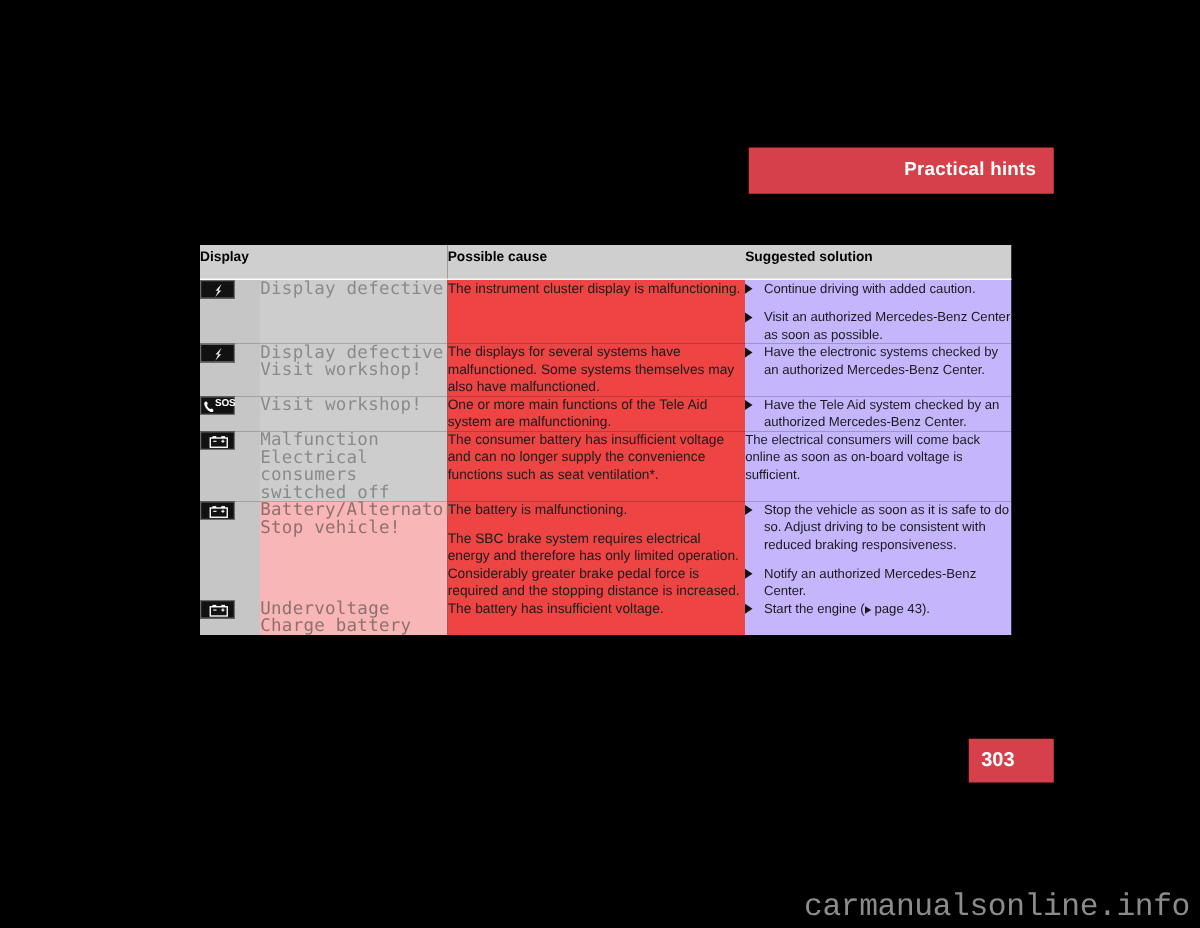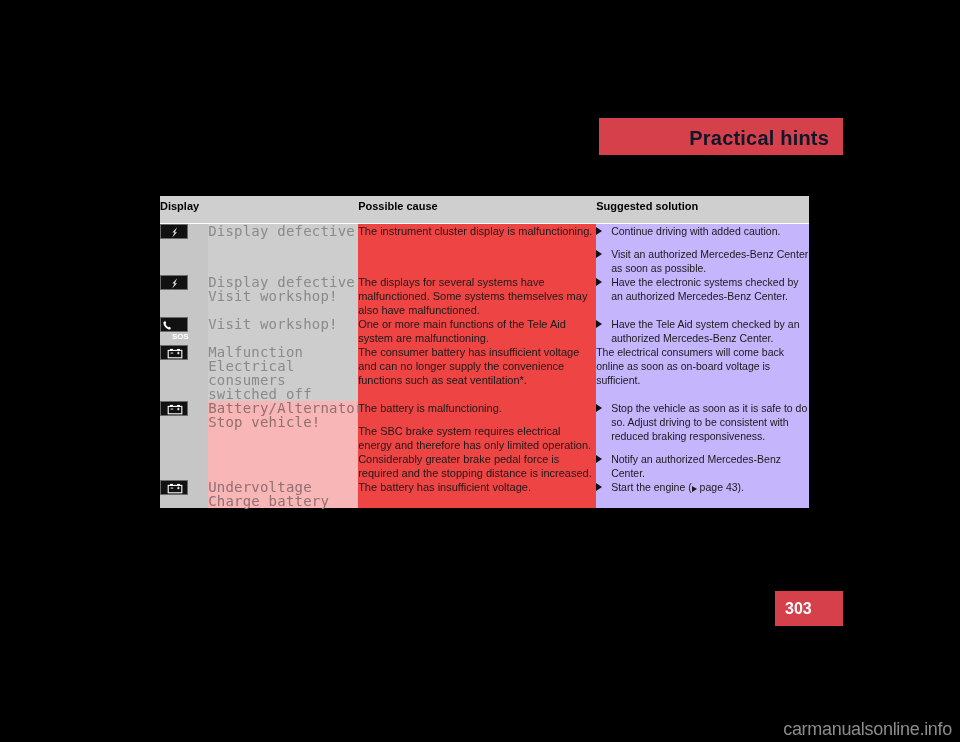--- a/index.html
+++ b/index.html
@@ -21,23 +21,23 @@
     left: 599px;
     top: 118px;
     width: 244px;
     height: 37px;
     background: #d6404a;
   }
   #header-title {
     position: absolute;
     right: 14px;
     top: 9px;
-    font-size: 20px;
+    font-size: 15px;
     font-weight: bold;
-    color: #0f172a;
+    color: #ffffff;
     letter-spacing: .2px;
     white-space: nowrap;
   }
 
   
   #table-wrap {
     position: absolute;
     left: 160px;
     top: 196px;
     width: 649px;
@@ -141,21 +141,21 @@
     width: 28px;
     height: 15px;
     position: relative;
     border: 1px solid #6a6a6a;
     box-sizing: border-box;
   }
   .badge svg { position: absolute; left: 0; top: 0; }
   .badge .sos-txt {
     position: absolute;
     left: 11px;
-    top: 14px;
+    top: 0;
     font-family: "Liberation Sans", sans-serif;
     font-size: 8px;
     font-weight: bold;
     color: #ffffff;
     letter-spacing: -.2px;
     line-height: 10px;
   }
 
   
   #page-number-box {
@@ -173,24 +173,24 @@
     font-size: 16px;
     font-weight: bold;
     color: #ffffff;
   }
 
   
   #watermark {
     position: absolute;
     right: 8px;
     bottom: 2px;
-    font-size: 18px;
+    font-size: 25px;
     color: #8c8c8c;
     letter-spacing: -.3px;
-    font-family: Liberation Sans, sans-serif;
+    font-family: Liberation Mono, monospace;
     margin-top: 28px;
   }
 
   .pgref { white-space: nowrap; }
   .pgtri {
     display: inline-block;
     width: 0; height: 0;
     border-left: 5px solid #1a1a1a;
     border-top: 3.5px solid transparent;
     border-bottom: 3.5px solid transparent;

